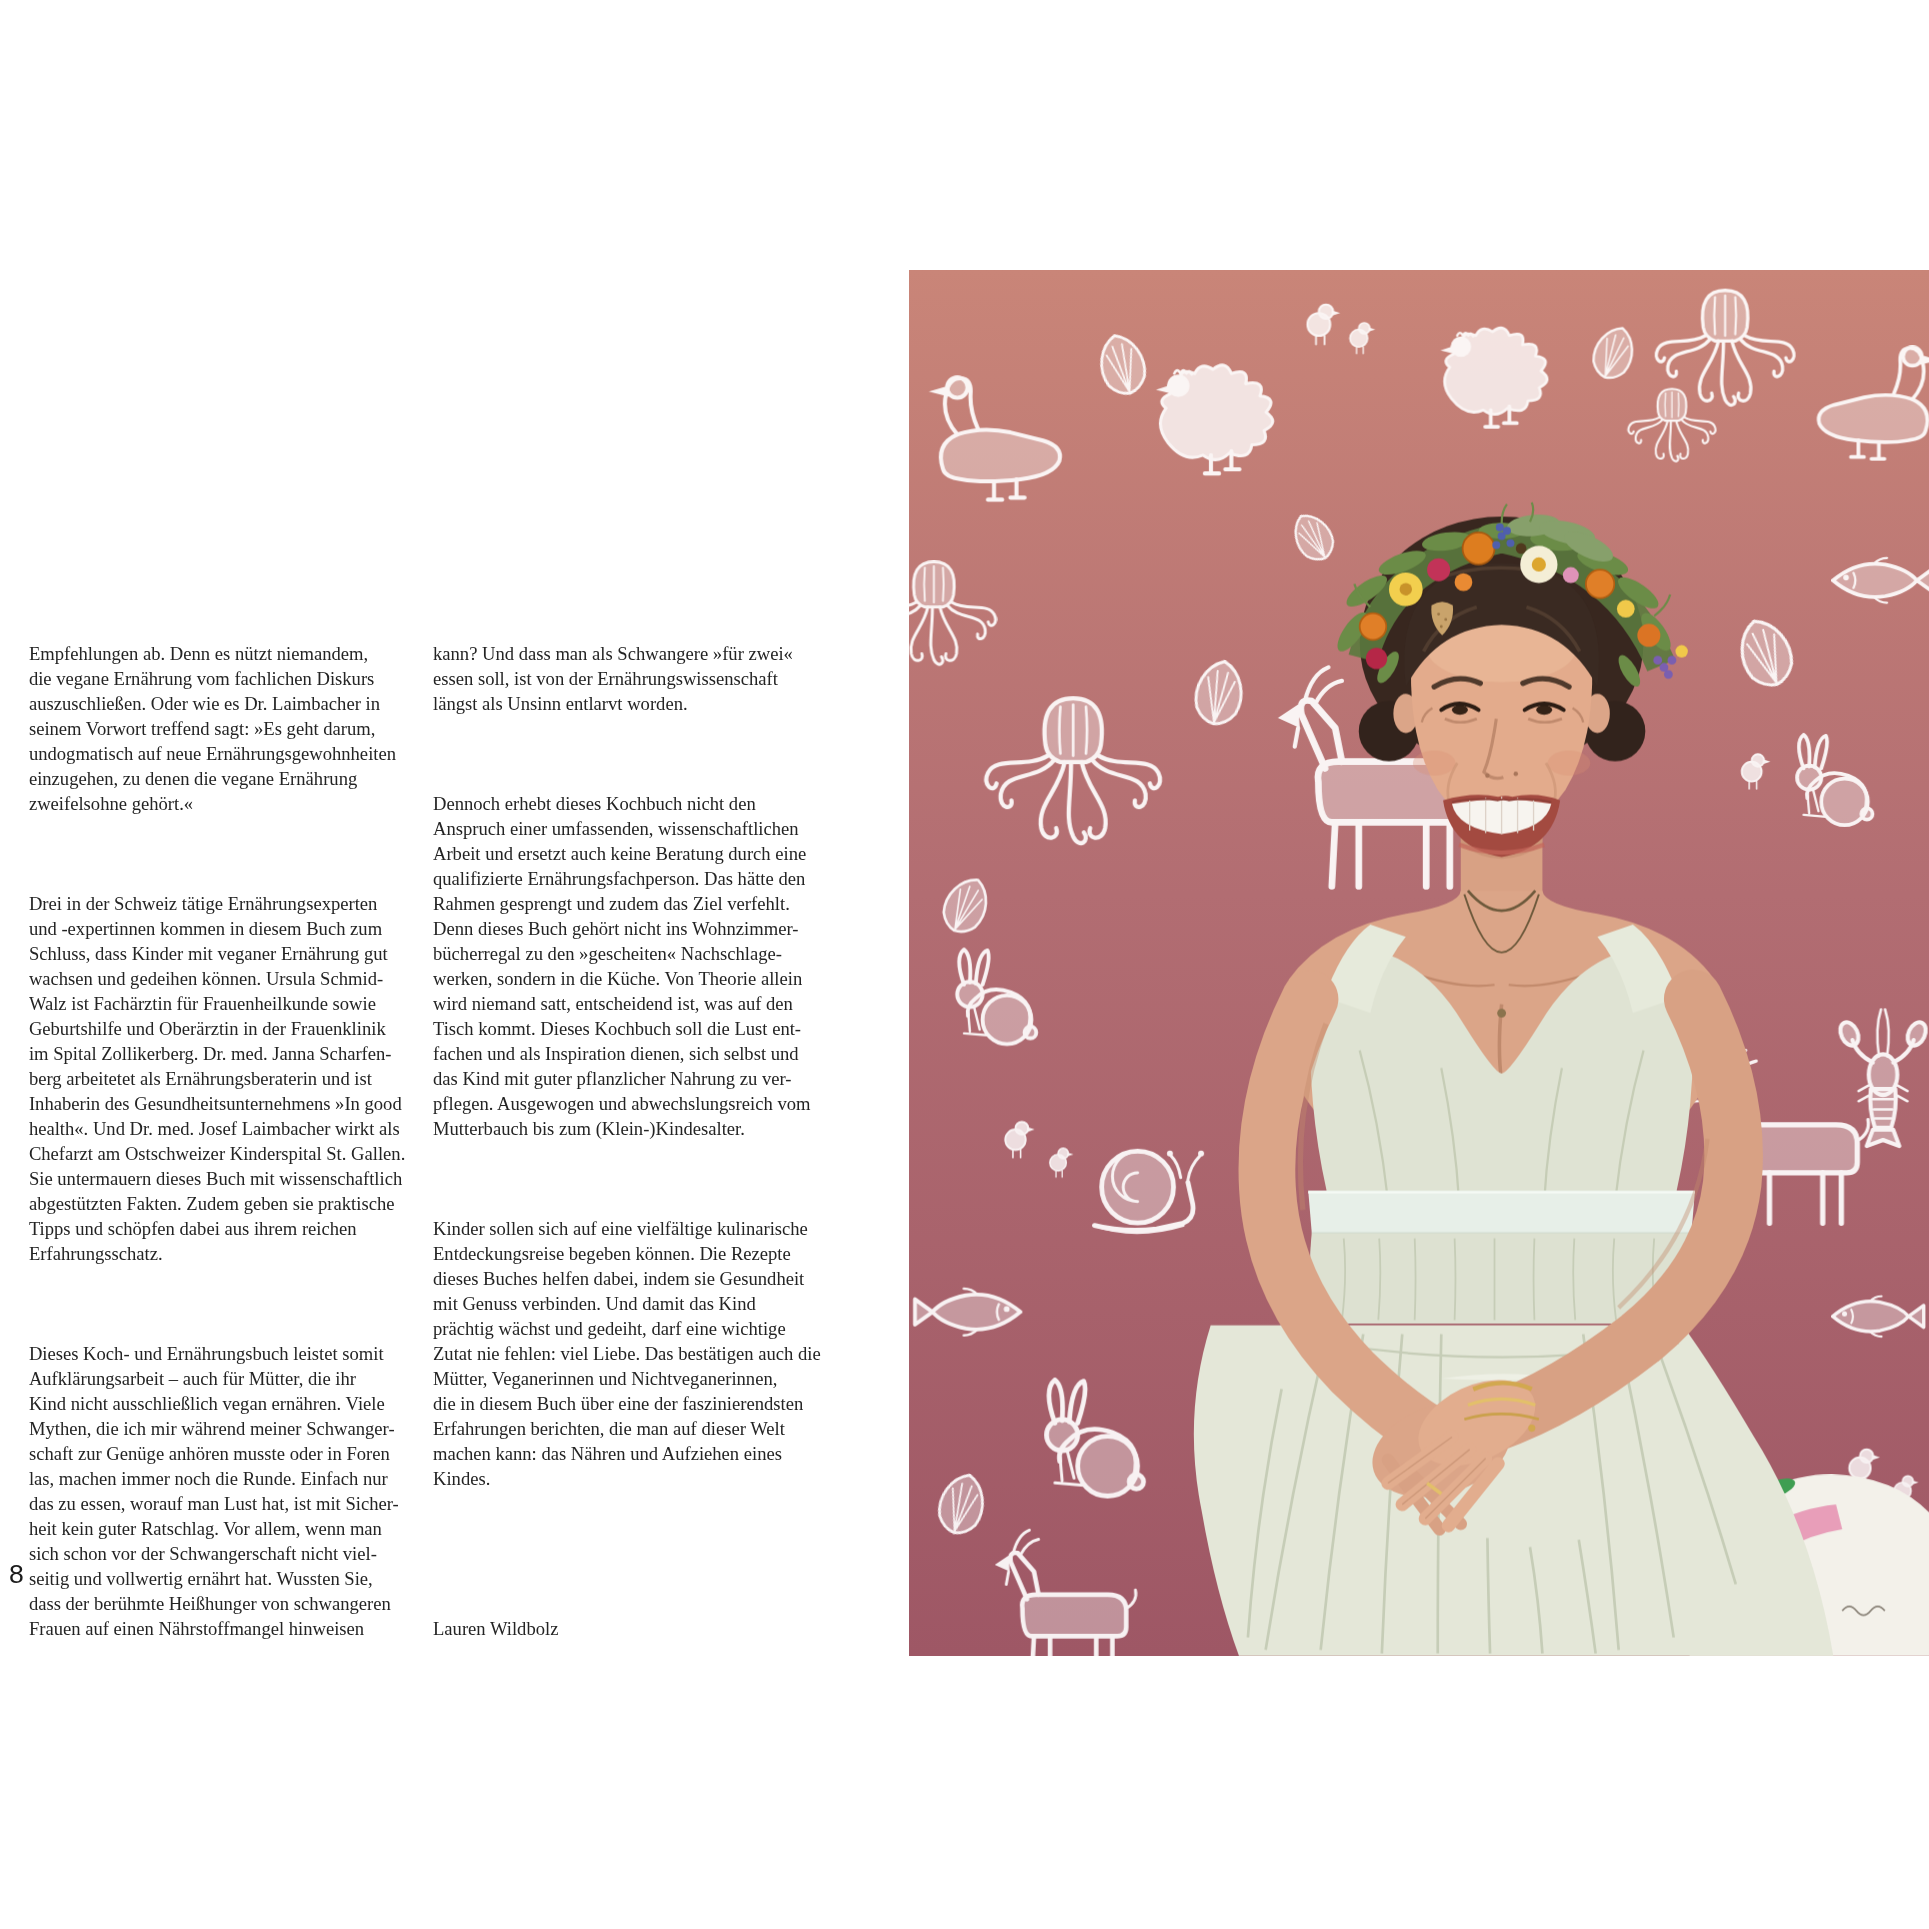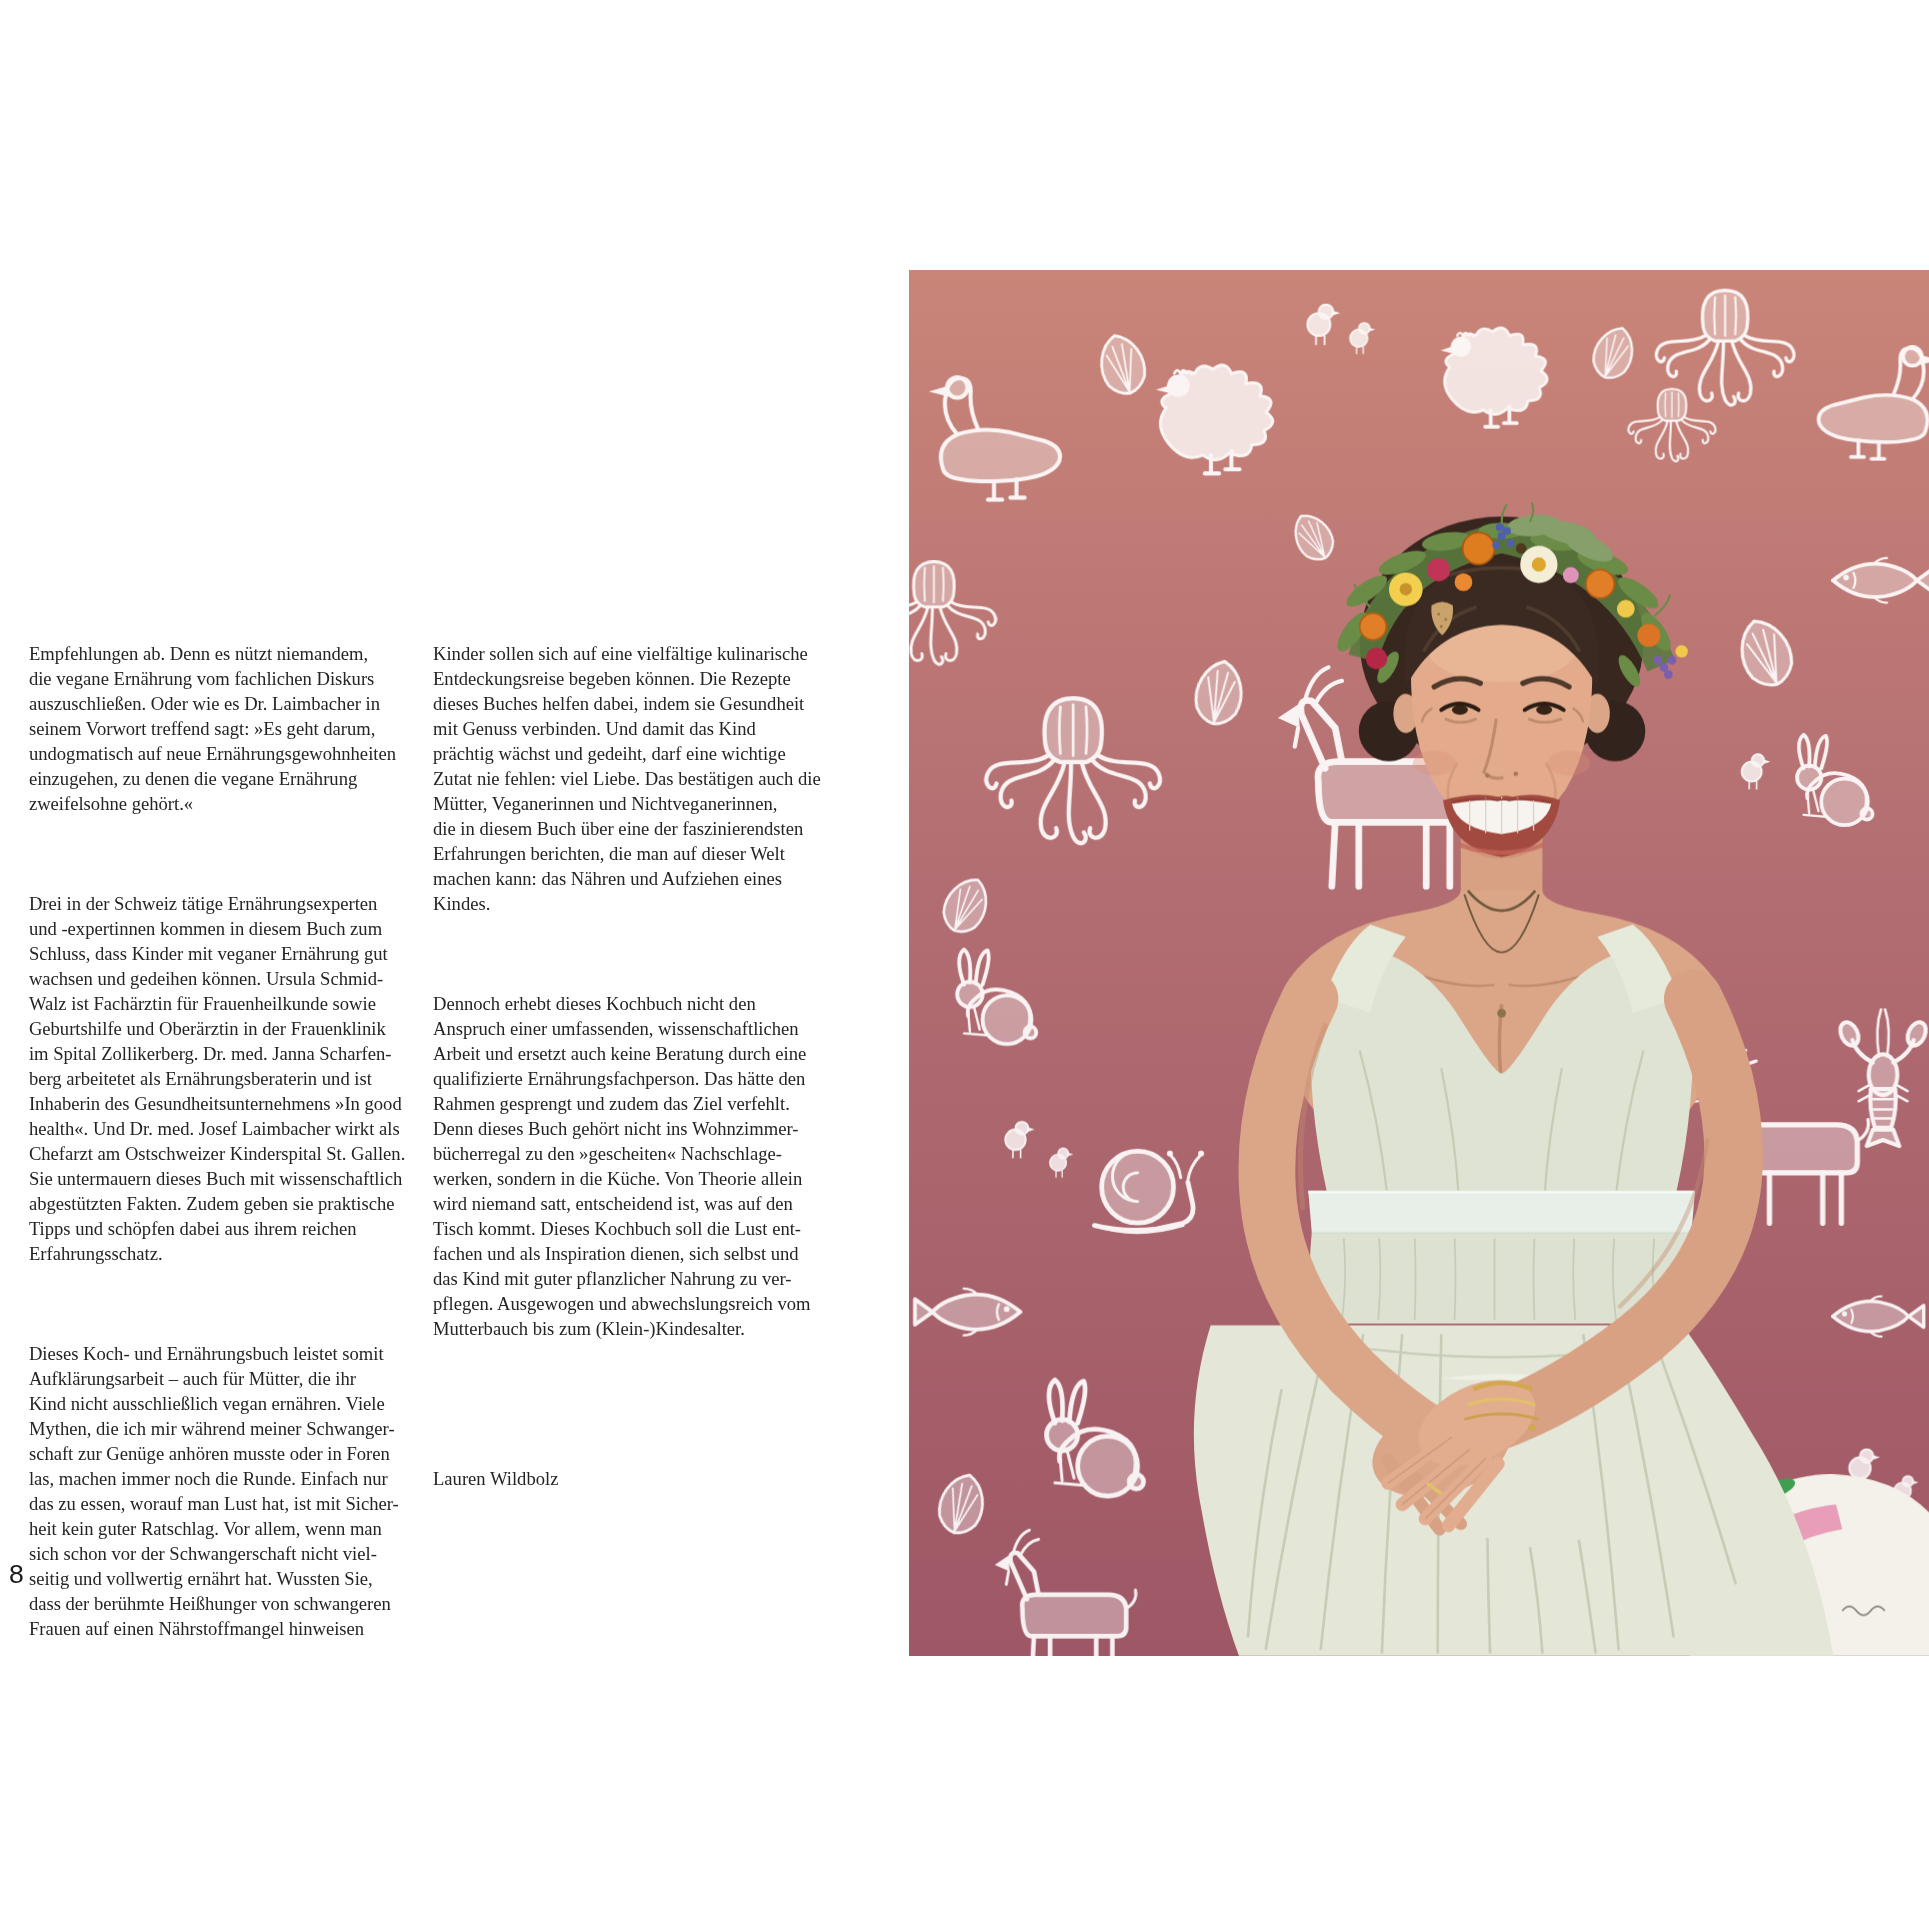--- a/index.html
+++ b/index.html
@@ -58,45 +58,48 @@
 las, machen immer noch die Runde. Einfach nur
 das zu essen, worauf man Lust hat, ist mit Sicher-
 heit kein guter Ratschlag. Vor allem, wenn man
 sich schon vor der Schwangerschaft nicht viel-
 seitig und vollwertig ernährt hat. Wussten Sie,
 dass der berühmte Heißhunger von schwangeren
 Frauen auf einen Nährstoffmangel hinweisen</p>
   </div>
 
   <div class="col col-right">
-    <p>Kinder sollen sich auf eine vielfältige kulinarische
-Entdeckungsreise begeben können. Die Rezepte
-dieses Buches helfen dabei, indem sie Gesundheit
-mit Genuss verbinden. Und damit das Kind
-prächtig wächst und gedeiht, darf eine wichtige
-Zutat nie fehlen: viel Liebe. Das bestätigen auch die
-Mütter, Veganerinnen und Nichtveganerinnen,
-die in diesem Buch über eine der faszinierendsten
-Erfahrungen berichten, die man auf dieser Welt
-machen kann: das Nähren und Aufziehen eines
-Kindes.</p>
+    <p>kann? Und dass man als Schwangere »für zwei«
+essen soll, ist von der Ernährungswissenschaft
+längst als Unsinn entlarvt worden.</p>
     <p>Dennoch erhebt dieses Kochbuch nicht den
 Anspruch einer umfassenden, wissenschaftlichen
 Arbeit und ersetzt auch keine Beratung durch eine
 qualifizierte Ernährungsfachperson. Das hätte den
 Rahmen gesprengt und zudem das Ziel verfehlt.
 Denn dieses Buch gehört nicht ins Wohnzimmer-
 bücherregal zu den »gescheiten« Nachschlage-
 werken, sondern in die Küche. Von Theorie allein
 wird niemand satt, entscheidend ist, was auf den
 Tisch kommt. Dieses Kochbuch soll die Lust ent-
 fachen und als Inspiration dienen, sich selbst und
 das Kind mit guter pflanzlicher Nahrung zu ver-
 pflegen. Ausgewogen und abwechslungsreich vom
 Mutterbauch bis zum (Klein-)Kindesalter.</p>
+    <p>Kinder sollen sich auf eine vielfältige kulinarische
+Entdeckungsreise begeben können. Die Rezepte
+dieses Buches helfen dabei, indem sie Gesundheit
+mit Genuss verbinden. Und damit das Kind
+prächtig wächst und gedeiht, darf eine wichtige
+Zutat nie fehlen: viel Liebe. Das bestätigen auch die
+Mütter, Veganerinnen und Nichtveganerinnen,
+die in diesem Buch über eine der faszinierendsten
+Erfahrungen berichten, die man auf dieser Welt
+machen kann: das Nähren und Aufziehen eines
+Kindes.</p>
     <p class="sig">Lauren Wildbolz</p>
   </div>
 
   <div class="folio">8</div>
 
   <figure class="photo" aria-label="Laughing woman with dark pinned-up hair wearing a colourful wildflower crown and a pale sage sleeveless dress, sitting with hands clasped on her lap in front of dusty-rose wallpaper printed with white farm and sea animals">
     <svg viewBox="0 0 1151 1563" preserveAspectRatio="none">
       <defs>
         <linearGradient id="wg" x1="0" y1="0" x2="0" y2="1">
           <stop offset="0" stop-color="#c98578"></stop>

